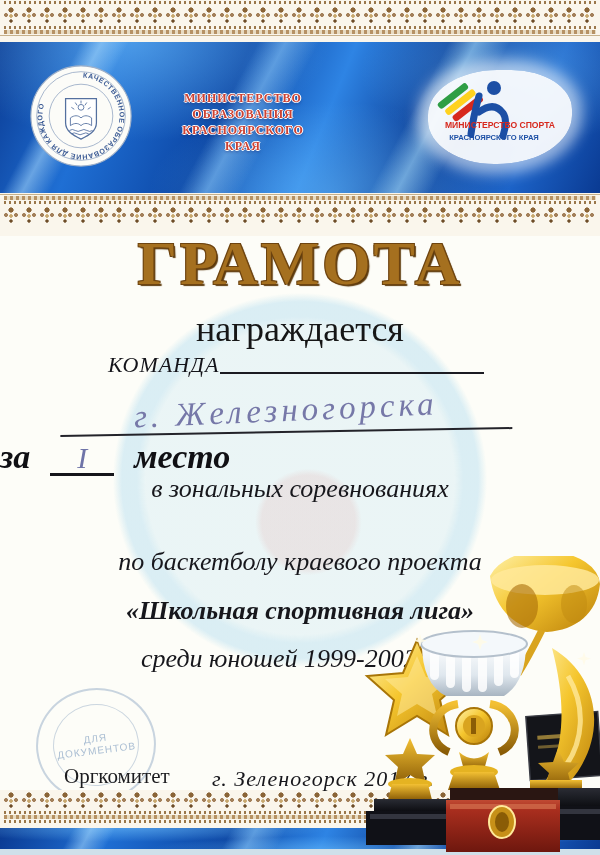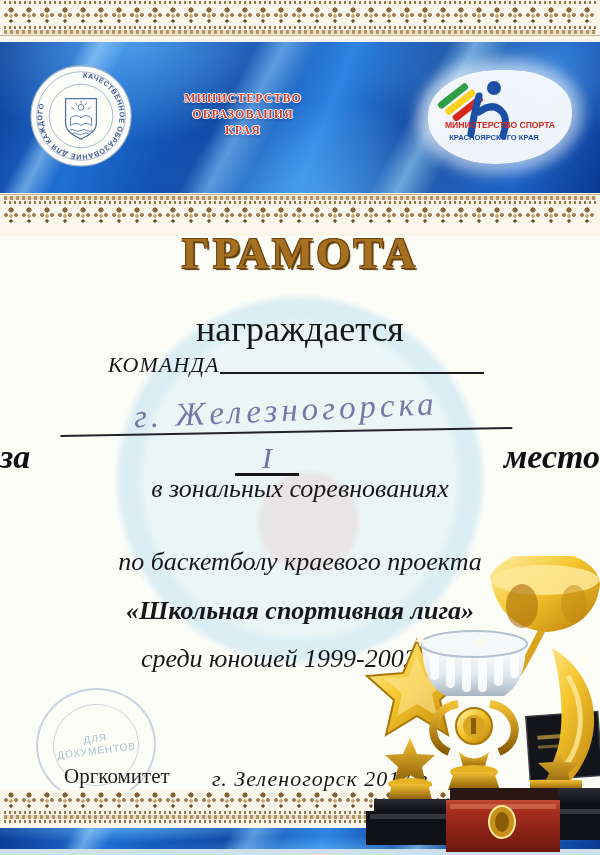--- a/index.html
+++ b/index.html
@@ -62,36 +62,36 @@
     position:absolute;left:300px;top:480px;width:420px;height:420px;z-index:0;
     transform:translate(-50%,-50%);border-radius:50%;
     background:
       radial-gradient(circle at 52% 60%, rgba(220,90,90,.10) 0 14%, transparent 16%),
       radial-gradient(circle, rgba(140,205,235,.16) 0 52%, rgba(140,205,235,.30) 55% 60%, transparent 63%);
   }
 
   
   .title{
     position:absolute;left:0;width:600px;top:228px;z-index:2;text-align:center;
-    font-size:44px;font-weight:bold;letter-spacing:3px;color:#a5701f;
+    font-size:62px;font-weight:bold;letter-spacing:3px;color:#a5701f;
     text-shadow:-1px -1px 0 #6e4410,1px -1px 0 #6e4410,-1px 1px 0 #6e4410,2px 2px 1px #5d3a0c;
   }
   .subtitle{position:absolute;left:0;width:600px;top:308px;z-index:2;text-align:center;
     font-size:36px;color:#161616;}
   .team-row{position:absolute;left:108px;top:352px;width:376px;z-index:2;display:flex;align-items:flex-end;}
   .team-label{font-style:italic;font-size:22px;letter-spacing:1px;color:#14141a;white-space:nowrap;}
   .team-line{flex:1;border-bottom:2px solid #1b1b22;margin-bottom:4px;}
   .hand-row{position:absolute;left:60px;top:392px;width:452px;z-index:2;
     border-bottom:2px solid #23232a;text-align:center;transform:rotate(-1deg);}
   .hand-text{
     font-style:italic;font-size:33px;letter-spacing:4px;color:#7678a8;
     padding-bottom:2px;display:inline-block;transform:rotate(-1.5deg);
   }
   .place-row{position:absolute;left:0;top:438px;width:600px;z-index:2;
-    display:flex;justify-content:space-between;align-items:flex-end;gap:14px;
+    display:flex;justify-content:flex-start;align-items:flex-end;gap:20px;
     font-size:34px;font-weight:bold;font-style:italic;color:#101014;}
   .place-blank{
     display:inline-block;width:64px;border-bottom:3px solid #15151a;text-align:center;
     font-size:30px;color:#6f74a8;font-weight:normal;line-height:30px;
   }
   .body-line{position:absolute;left:0;width:600px;z-index:2;text-align:center;
     font-style:italic;font-size:26px;color:#17171c;}
   .body-line.b0{top:474px;}
   .body-line.b1{top:547px;}
   .body-line.b2{top:596px;font-weight:bold;}
@@ -148,20 +148,21 @@
         <path d="M-11,0 c4,-3 8,-3 11,0 c3,-3 7,-3 11,0 v8 c-4,-3 -8,-3 -11,0 c-3,-3 -7,-3 -11,0 z"></path>
         <path d="M-12,13 q3,-2 6,0 q3,2 6,0 q3,-2 6,0 q3,2 6,0"></path>
         <path d="M-10,16.5 q3,-2 6,0 q3,2 6,0 q3,-2 6,0"></path>
       </g>
     </g>
   </svg>
 
   <div class="min-edu">
     <div>МИНИСТЕРСТВО</div>
     <div>ОБРАЗОВАНИЯ</div>
+    <div>КРАСНОЯРСКОГО</div>
     <div>КРАЯ</div>
   </div>
 
   <div class="sport-logo">
     <svg viewBox="0 0 144 94" width="144" height="94" xmlns="http://www.w3.org/2000/svg">
       <g transform="translate(30,34) rotate(-38)">
         <rect x="-17" y="-13" width="36" height="7" rx="3" fill="#2f9e45"></rect>
         <rect x="-15" y="-3.5" width="36" height="7" rx="3" fill="#ffd21f"></rect>
         <rect x="-13" y="6" width="36" height="7" rx="3" fill="#d7281d"></rect>
       </g>

